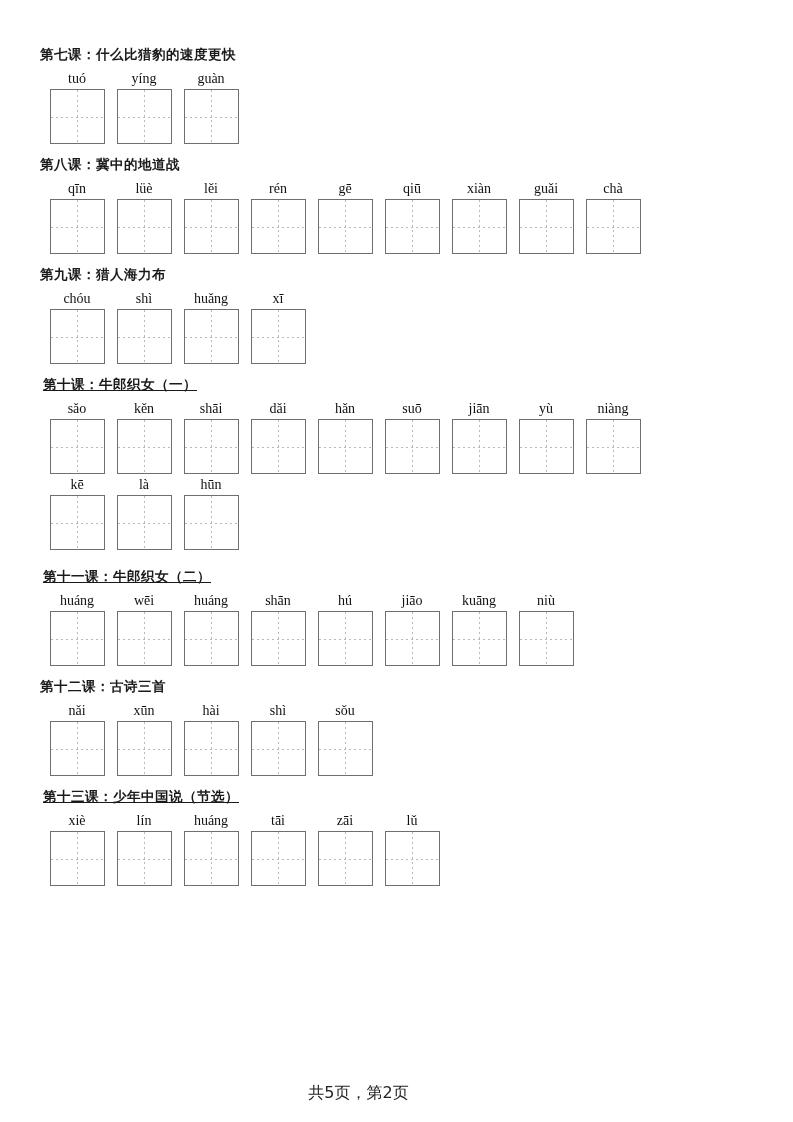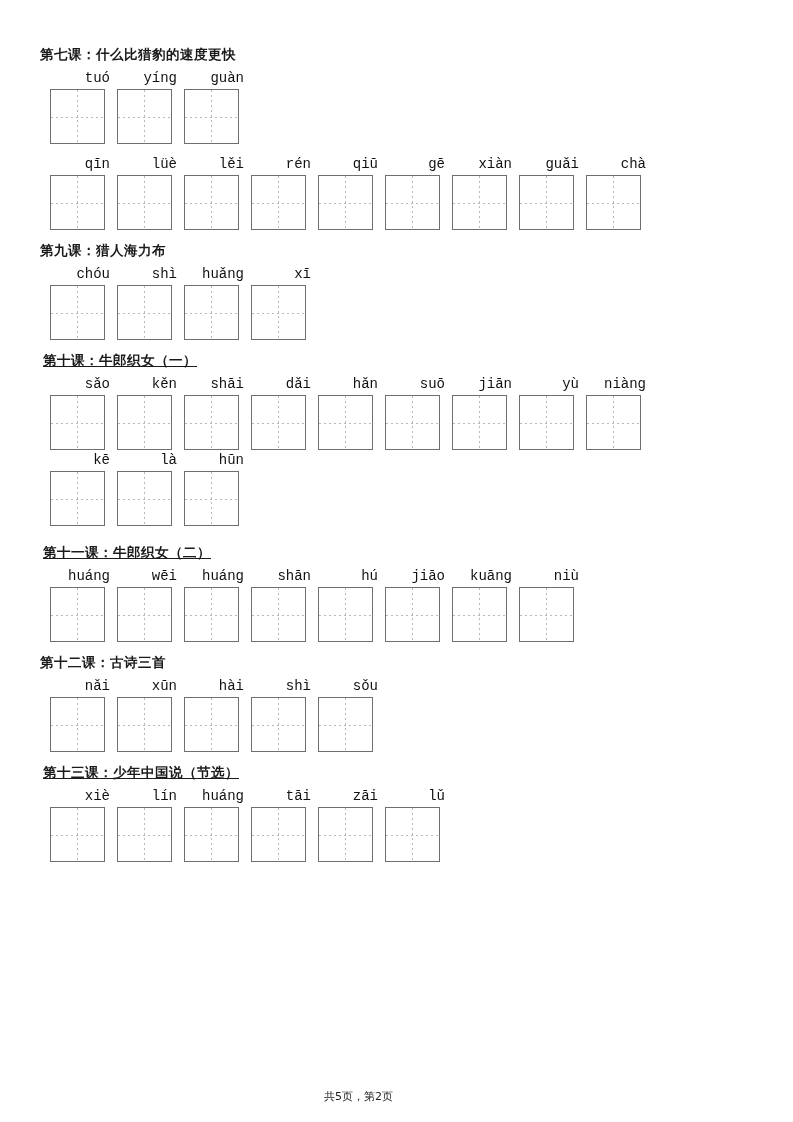--- a/index.html
+++ b/index.html
@@ -42,24 +42,24 @@
     flex-wrap: wrap;
     padding-left: 6px;
   }
   .cell {
     width: 66px;
     margin-right: 1px;
     margin-bottom: 2px;
     box-sizing: border-box;
   }
   .pinyin {
-    font-family: Liberation Mono, monospace;
+    font-family: Liberation Serif, serif;
     font-size: 14px;
     line-height: 17px;
-    text-align: right;
+    text-align: center;
     color: #111111;
     height: 19px;
     white-space: nowrap;
   }
   .box {
     width: 55px;
     height: 55px;
     margin: 0 auto;
     border: 1px solid #6f6f6f;
     box-sizing: border-box;
@@ -91,21 +91,21 @@
   }
   .spacer-sm { height: 4px; }
   .spacer-md { height: 10px; }
   .footer {
     position: absolute;
     left: 0;
     right: 0;
     bottom: 18px;
     text-align: center;
     font-family: "DejaVu Sans", sans-serif;
-    font-size: 11px;
+    font-size: 16px;
     color: #222222;
   }
   .footer span { font-family: "DejaVu Sans", sans-serif; }
 </style>
 </head>
 <body>
 
 <div class="page">
 
   <div class="lesson">
@@ -122,43 +122,44 @@
       <div class="cell">
         <div class="pinyin">guàn</div>
         <div class="box"></div>
       </div>
     </div>
   </div>
 
   <div class="spacer-sm"></div>
 
   <div class="lesson">
+    <div class="lesson-title">第八课：冀中的地道战</div>
     <div class="grid-row">
       <div class="cell">
         <div class="pinyin">qīn</div>
         <div class="box"></div>
       </div>
       <div class="cell">
         <div class="pinyin">lüè</div>
         <div class="box"></div>
       </div>
       <div class="cell">
         <div class="pinyin">lěi</div>
         <div class="box"></div>
       </div>
       <div class="cell">
         <div class="pinyin">rén</div>
         <div class="box"></div>
       </div>
       <div class="cell">
+        <div class="pinyin">gē</div>
+        <div class="box"></div>
+      </div>
+      <div class="cell">
         <div class="pinyin">qiū</div>
-        <div class="box"></div>
-      </div>
-      <div class="cell">
-        <div class="pinyin">gē</div>
         <div class="box"></div>
       </div>
       <div class="cell">
         <div class="pinyin">xiàn</div>
         <div class="box"></div>
       </div>
       <div class="cell">
         <div class="pinyin">guǎi</div>
         <div class="box"></div>
       </div>

